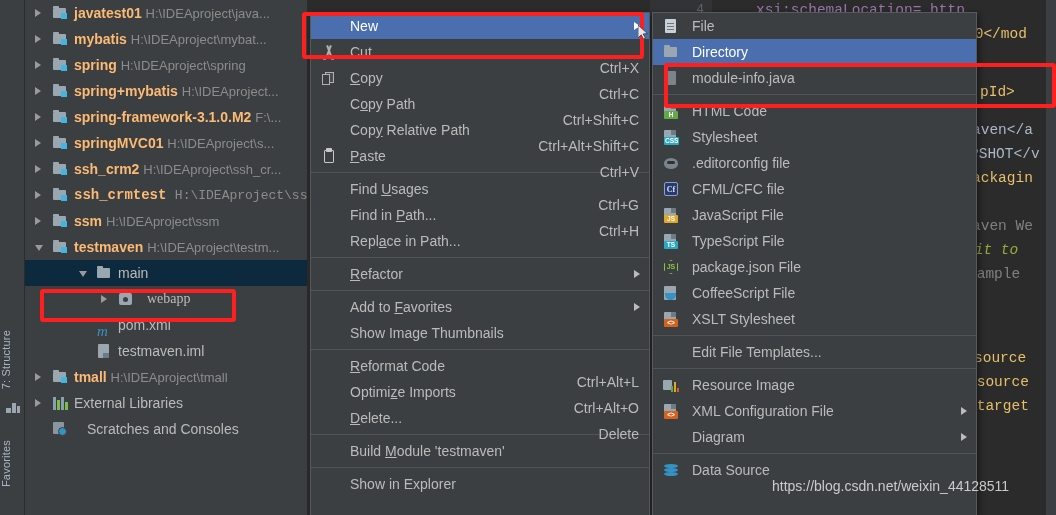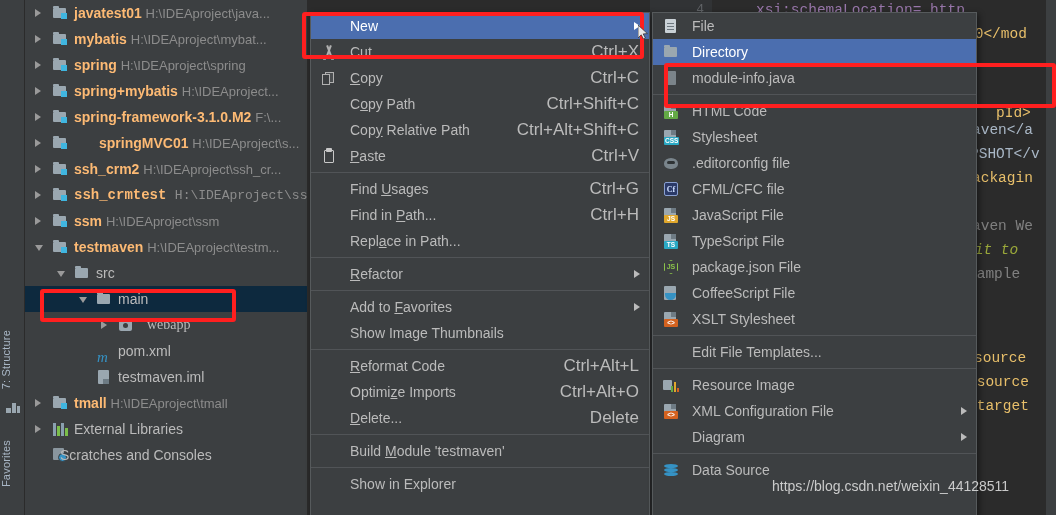--- a/index.html
+++ b/index.html
@@ -120,21 +120,21 @@
   }
   #ctxmenu { left: 310px; top: 12px; width: 340px; height: 505px; overflow: hidden; }
   #submenu { left: 652px; top: 12px; width: 325px; height: 505px; overflow: hidden; }
 
   .mi {
     position: relative; height: 26px; line-height: 26px;
     color: #bbbbbb; font-size: 14px; white-space: nowrap;
   }
   .mi.hl { background: #4b6eaf; color: #ffffff; }
   .mi .mlabel { position: absolute; left: 39px; top: 0; }
-  .mi .macc { position: absolute; right: 10px; top: 0; color: #bbbbbb; font-size: 17px; text-align: center; }
+  .mi .macc { position: absolute; right: 10px; top: 16px; color: #bbbbbb; font-size: 14px; text-align: center; }
   .mi .micon { position: absolute; left: 10px; top: 6px; width: 16px; height: 15px; }
   .mi .marrow {
     position: absolute; right: 9px; top: 9px; width: 0; height: 0;
     border-left: 6px solid #bbbbbb;
     border-top: 4px solid transparent;
     border-bottom: 4px solid transparent;
   }
   .mi.hl .marrow { border-left-color: #ffffff; }
   .msep { height: 1px; background: #515457; margin: 3px 0; }
   .mn-u { text-decoration: underline; }
@@ -314,46 +314,41 @@
           <span class="lbl" style="left:49px;text-align:center;"><b>spring+mybatis</b> <span class="path">H:\IDEAproject...</span></span>
         </div>
         <div class="row">
           <span class="arrow closed" style="left:10px;"></span>
           <span class="ic-wrap" style="position:absolute;left:28px;top:6px;width:15px;height:14px;"><span class="ic ic-module"><span class="f"></span><span class="c"></span></span></span>
           <span class="lbl" style="left:49px;"><b>spring-framework-3.1.0.M2</b> <span class="path">F:\...</span></span>
         </div>
         <div class="row">
           <span class="arrow closed" style="left:10px;"></span>
           <span class="ic-wrap" style="position:absolute;left:28px;top:6px;width:15px;height:14px;"><span class="ic ic-module"><span class="f"></span><span class="c"></span></span></span>
-          <span class="lbl" style="left:49px;margin-left:25px;"><b>springMVC01</b> <span class="path">H:\IDEAproject\s...</span></span>
+          <span class="lbl" style="left:49px;"><b>springMVC01</b> <span class="path">H:\IDEAproject\s...</span></span>
         </div>
         <div class="row">
           <span class="arrow closed" style="left:10px;"></span>
           <span class="ic-wrap" style="position:absolute;left:28px;top:6px;width:15px;height:14px;"><span class="ic ic-module"><span class="f"></span><span class="c"></span></span></span>
           <span class="lbl" style="left:49px;"><b>ssh_crm2</b> <span class="path">H:\IDEAproject\ssh_cr...</span></span>
         </div>
         <div class="row">
           <span class="arrow closed" style="left:10px;"></span>
           <span class="ic-wrap" style="position:absolute;left:28px;top:6px;width:15px;height:14px;"><span class="ic ic-module"><span class="f"></span><span class="c"></span></span></span>
           <span class="lbl" style="left:49px;font-family:Liberation Mono, monospace;"><b>ssh_crmtest</b> <span class="path">H:\IDEAproject\ssh...</span></span>
         </div>
         <div class="row">
           <span class="arrow closed" style="left:10px;"></span>
           <span class="ic-wrap" style="position:absolute;left:28px;top:6px;width:15px;height:14px;"><span class="ic ic-module"><span class="f"></span><span class="c"></span></span></span>
           <span class="lbl" style="left:49px;"><b>ssm</b> <span class="path">H:\IDEAproject\ssm</span></span>
         </div>
         <div class="row">
           <span class="arrow open" style="left:10px;"></span>
           <span class="ic-wrap" style="position:absolute;left:28px;top:6px;width:15px;height:14px;"><span class="ic ic-module"><span class="f"></span><span class="c"></span></span></span>
           <span class="lbl" style="left:49px;"><b>testmaven</b> <span class="path">H:\IDEAproject\testm...</span></span>
-        </div>
-        <div class="row">
-          <span class="arrow open" style="left:32px;"></span>
-          <span class="ic-wrap" style="position:absolute;left:50px;top:6px;width:15px;height:14px;"><span class="ic ic-folder"><span class="f"></span></span></span>
-          <span class="lbl" style="left:71px;">src</span>
         </div>
         <div class="row sel">
           <span class="arrow open" style="left:54px;"></span>
           <span class="ic-wrap" style="position:absolute;left:72px;top:6px;width:15px;height:14px;"><span class="ic ic-folder"><span class="f"></span></span></span>
           <span class="lbl" style="left:93px;">main</span>
         </div>
         <div class="row">
           <span class="arrow closed" style="left:76px;"></span>
           <span class="ic-wrap" style="position:absolute;left:94px;top:6px;width:15px;height:14px;"><span class="ic ic-webapp"><span class="f"></span></span></span>
           <span class="lbl" style="left:122px;font-family:Liberation Serif, serif;">webapp</span>
@@ -371,33 +366,33 @@
           <span class="ic-wrap" style="position:absolute;left:28px;top:6px;width:15px;height:14px;"><span class="ic ic-module"><span class="f"></span><span class="c"></span></span></span>
           <span class="lbl" style="left:49px;"><b>tmall</b> <span class="path">H:\IDEAproject\tmall</span></span>
         </div>
         <div class="row">
           <span class="arrow closed" style="left:10px;"></span>
           <span class="ic-wrap" style="position:absolute;left:28px;top:6px;width:15px;height:14px;"><span class="ic ic-lib"><i style="left:0;height:13px;background:#8aa0b0;"></i><i style="left:4px;height:10px;background:#7bbf4a;"></i><i style="left:8px;height:13px;background:#8aa0b0;"></i><i style="left:12px;height:8px;background:#7bbf4a;"></i></span></span>
           <span class="lbl" style="left:49px;">External Libraries</span>
         </div>
         <div class="row">
           <span class="ic-wrap" style="position:absolute;left:28px;top:6px;width:15px;height:14px;"><span class="ic ic-scratch"><span class="s"></span><span class="clock"></span></span></span>
-          <span class="lbl" style="left:35px;text-align:center;">Scratches and Consoles</span>
+          <span class="lbl" style="left:62px;text-align:center;">Scratches and Consoles</span>
         </div>
       </div>
   </div>
 
   <div class="editor">
     <div class="gutter">
       <div class="gnum" style="top:2px;">4</div>
     </div>
     <div id="code-lines">
         <div class="code c-attr" style="top: 2px; left: 66px; margin-left: 40px;">xsi:schemaLocation= http</div>
         <div class="code c-tag" style="top: 26px; left: 316px;">.0&lt;/mod</div>
-        <div class="code c-tag" style="top: 105px; left: 330px; margin-left: 16px;">pId&gt;</div>
+        <div class="code c-tag" style="top: 84px; left: 330px;">pId&gt;</div>
         <div class="code c-txt" style="top: 122px; left: 322px;">aven&lt;/a</div>
         <div class="code c-txt" style="top: 146px; left: 320px;">PSHOT&lt;/v</div>
         <div class="code c-tag" style="top: 170px; left: 322px;">ackagin</div>
         <div class="code c-com" style="top: 218px; left: 322px;">aven We</div>
         <div class="code c-comi" style="top: 242px; left: 316px;"> it to</div>
         <div class="code c-com" style="top: 266px; left: 318px;">xample</div>
         <div class="code c-tag" style="top: 350px; left: 324px;">source</div>
         <div class="code c-tag" style="top: 374px; left: 318px;">.source</div>
         <div class="code c-tag" style="top: 398px; left: 318px;">.target</div>
       </div>

